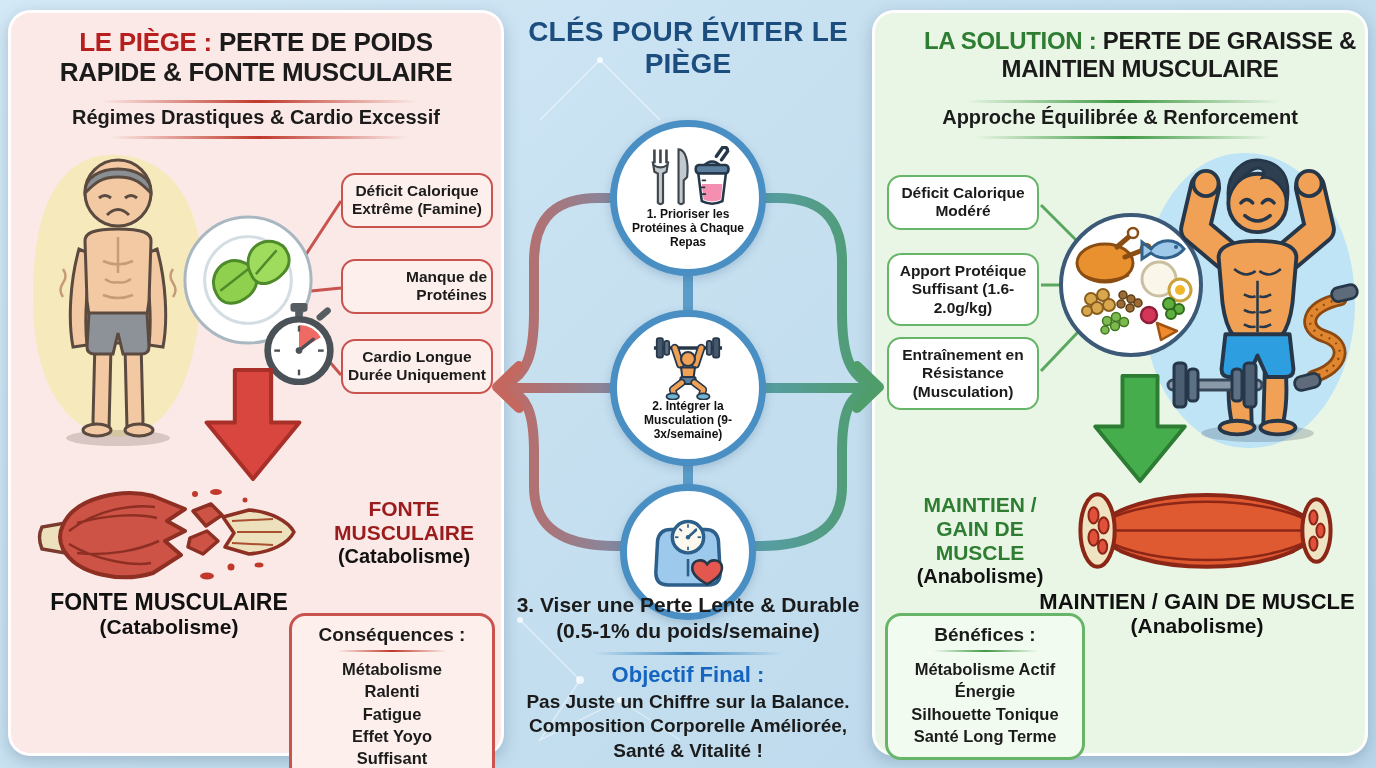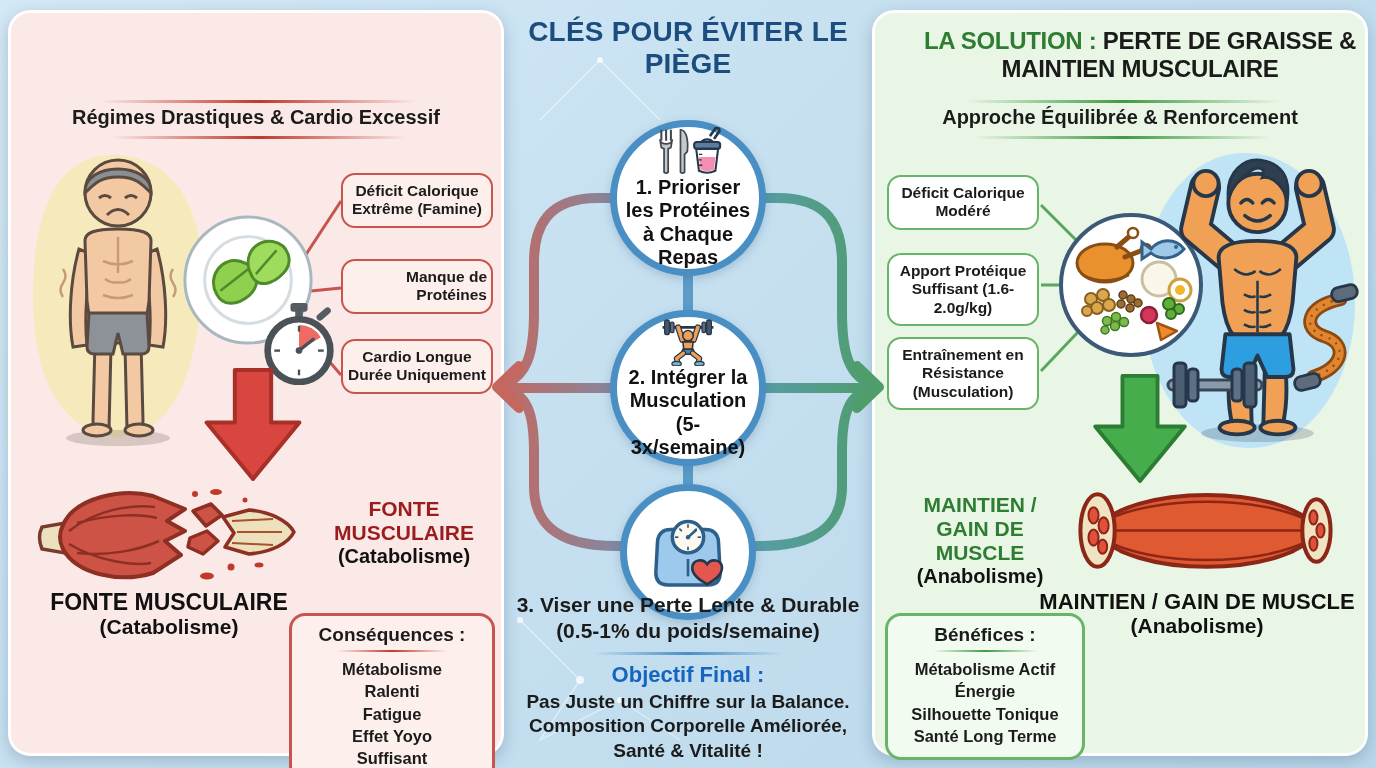--- a/index.html
+++ b/index.html
@@ -47,21 +47,21 @@
   .card-title{font-size:19px;font-weight:800;}
   .card-divider-red{height:2px;width:70%;margin:4px auto 6px;background:linear-gradient(90deg,rgba(192,57,43,0),#c0392b,rgba(192,57,43,0));}
   .card-divider-green{height:2px;width:70%;margin:4px auto 6px;background:linear-gradient(90deg,rgba(46,125,50,0),#3f9a44,rgba(46,125,50,0));}
   .card-item{font-size:16.5px;font-weight:700;line-height:1.35;}
   
   #center-title{left:508px;top:16px;width:360px;text-align:center;
     font-size:28px;font-weight:800;line-height:1.15;color:#1b4d7e;letter-spacing:.2px;}
   .step-circle{position:absolute;background:#fff;border:7px solid #4a8fc3;border-radius:50%;
     box-sizing:border-box;display:flex;flex-direction:column;align-items:center;justify-content:center;
     box-shadow:0 3px 10px rgba(50,90,130,.25);}
-  .step-label{width:134px;text-align:center;font-size:20px;font-weight:700;line-height:1.16;color:#111;}
+  .step-label{width:134px;text-align:center;font-size:12px;font-weight:700;line-height:1.16;color:#111;}
   #step3-caption{left:488px;top:592px;width:400px;text-align:center;font-size:21px;font-weight:800;line-height:1.25;}
   #center-divider{left:593px;top:652px;width:190px;height:3px;
     background:linear-gradient(90deg,rgba(74,143,195,0),#4a8fc3,rgba(74,143,195,0));}
   #objectif-title{left:508px;top:662px;width:360px;text-align:center;font-size:22px;font-weight:800;color:#1565c0;}
   #goal-lines{left:496px;top:690px;width:384px;text-align:center;font-size:19px;font-weight:800;line-height:1.28;}
   .no-ptr{pointer-events:none;}
 </style>
 </head>
 <body>
 
@@ -86,20 +86,24 @@
       <circle cx="520" cy="620" r="3"></circle>
         <circle cx="580" cy="680" r="4"></circle>
         <circle cx="620" cy="700" r="3"></circle>
       <circle cx="600" cy="60" r="3"></circle>
         <circle cx="1310" cy="690" r="3"></circle>
         <circle cx="120" cy="700" r="3"></circle>
     </g>
   </svg>
 
   <div id="panel-left" class="panel">
+    <div class="panel-title">
+      <span class="accent-red">LE PIÈGE :</span>
+      <span>PERTE DE POIDS RAPIDE &amp; FONTE MUSCULAIRE</span>
+    </div>
     <div class="div-red" style="left:90px;top:87px;width:316px;"></div>
     <div class="panel-sub">Régimes Drastiques &amp; Cardio Excessif</div>
     <div class="div-red" style="left:100px;top:123px;width:296px;"></div>
 
     <svg class="abs" style="left:12px;top:128px;" width="190" height="310" viewBox="0 0 190 310">
       <path d="M95 14 C162 18 186 88 178 160 C171 236 150 292 95 296 C40 292 11 240 10 160 C9 84 28 10 95 14 Z" fill="#f6e9bb"></path>
       <ellipse cx="95" cy="297" rx="52" ry="8" fill="rgba(90,74,63,.22)"></ellipse>
       <path d="M72 200 L70 280 Q70 288 78 288 L86 288 L88 205 Z" fill="#f3c9a4" stroke="#5a4a3f" stroke-width="3"></path>
       <path d="M118 200 L120 280 Q120 288 112 288 L104 288 L102 205 Z" fill="#f3c9a4" stroke="#5a4a3f" stroke-width="3"></path>
       <ellipse cx="74" cy="289" rx="14" ry="6" fill="#f3c9a4" stroke="#5a4a3f" stroke-width="3"></ellipse>
@@ -387,21 +391,21 @@
       <path d="M44 44 L36 20 M66 44 L74 20" stroke="#27374a" stroke-width="12" stroke-linecap="round"></path>
       <path d="M44 44 L36 20 M66 44 L74 20" stroke="#f0a155" stroke-width="7" stroke-linecap="round"></path>
       <circle cx="55" cy="36" r="10" fill="#f0a155" stroke="#27374a" stroke-width="3"></circle>
       <path d="M45 48 L65 48 L63 64 L47 64 Z" fill="#f0a155" stroke="#27374a" stroke-width="3"></path>
       <rect x="44" y="62" width="22" height="10" rx="3" fill="#5b7d9e" stroke="#27374a" stroke-width="3"></rect>
       <path d="M46 70 L33 80 L35 88 M64 70 L77 80 L75 88" stroke="#27374a" stroke-width="11" fill="none" stroke-linecap="round" stroke-linejoin="round"></path>
       <path d="M46 70 L33 80 L35 88 M64 70 L77 80 L75 88" stroke="#f0a155" stroke-width="6.5" fill="none" stroke-linecap="round" stroke-linejoin="round"></path>
       <ellipse cx="33" cy="90" rx="9" ry="4.5" fill="#6fb3d2" stroke="#27374a" stroke-width="2.5"></ellipse>
       <ellipse cx="77" cy="90" rx="9" ry="4.5" fill="#6fb3d2" stroke="#27374a" stroke-width="2.5"></ellipse>
     </svg>
-    <div class="step-label">2. Intégrer la Musculation (5-3x/semaine)</div>
+    <div class="step-label">2. Intégrer la Musculation (9-3x/semaine)</div>
   </div>
 
   <div class="step-circle" style="left:620px;top:484px;width:136px;height:136px;">
     <svg width="88" height="80" viewBox="0 0 100 92">
       <path d="M30 20 H70 Q83 20 85 33 L87 70 Q87 84 73 84 H27 Q13 84 13 70 L15 33 Q17 20 30 20 Z" fill="#9cc9ec" stroke="#2c5f8a" stroke-width="4" stroke-linejoin="round"></path>
       <circle cx="50" cy="29" r="18" fill="#fdf8ee" stroke="#2c5f8a" stroke-width="4"></circle>
       <g stroke="#2c5f8a" stroke-width="2">
         <line x1="50" y1="14" x2="50" y2="18"></line>
           <line x1="50" y1="40" x2="50" y2="44"></line>
         <line x1="35" y1="29" x2="39" y2="29"></line>

